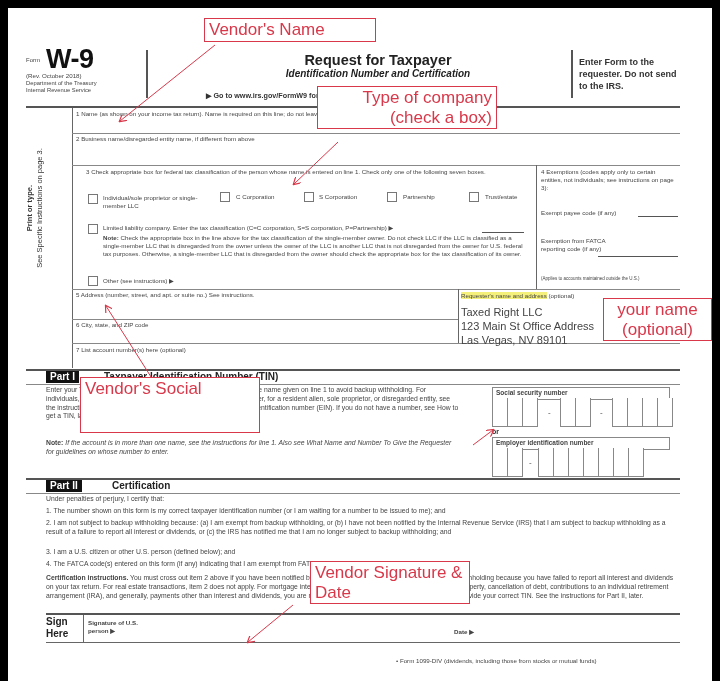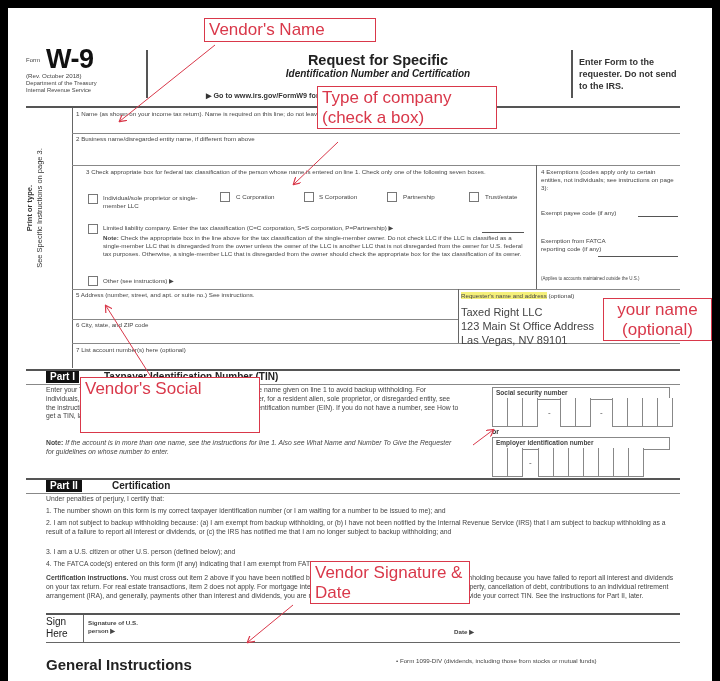--- a/index.html
+++ b/index.html
@@ -23,21 +23,21 @@
 
 <div class="page">
 
   <div class="abs t" style="left:18px;top:49px;font-size:6px;">Form</div>
   <div class="abs" style="left:38px;top:36px;font-size:27px;font-weight:bold;color:#111;letter-spacing:-0.5px;">W-9</div>
   <div class="abs t" style="left:18px;top:64px;font-size:6.2px;">(Rev. October 2018)</div>
   <div class="abs t" style="left:18px;top:72px;font-size:5.8px;">Department of the Treasury</div>
   <div class="abs t" style="left:18px;top:79px;font-size:5.8px;">Internal Revenue Service</div>
   <div class="vthick" style="left:138px;top:42px;height:48px;"></div>
 
-  <div class="abs" style="left:260px;top:44px;width:220px;text-align:center;font-size:14.5px;font-weight:bold;color:#222;">Request for Specific</div>
+  <div class="abs" style="left:260px;top:44px;width:220px;text-align:center;font-size:14.5px;font-weight:bold;color:#222;">Request for Taxpayer</div>
   <div class="abs" style="left:200px;top:60px;width:340px;text-align:center;font-size:10px;font-weight:bold;color:#222;font-style:italic;">Identification Number and Certification</div>
   <div class="abs" style="left:198px;top:83px;width:340px;font-size:7.2px;font-weight:bold;color:#333;white-space:nowrap;">▶ Go to www.irs.gov/FormW9 for instructions and the latest information.</div>
 
   <div class="vthick" style="left:563px;top:42px;height:48px;"></div>
   <div class="abs" style="left:571px;top:48px;width:100px;font-size:9px;font-weight:bold;color:#333;line-height:1.35;">Enter Form to the requester. Do not send to the IRS.</div>
 
   <div class="hthick" style="left:18px;top:98px;width:296px;"></div>
   <div class="hthick" style="left:314px;top:98px;width:358px;"></div>
 
   <div class="abs" style="left:17px;top:275px;transform:rotate(-90deg);transform-origin:left top;width:150px;font-size:7.5px;color:#333;line-height:1.3;white-space:nowrap;">
@@ -144,41 +144,40 @@
   <div class="abs" style="left:104px;top:472px;font-size:10px;font-weight:bold;color:#222;">Certification</div>
   <div class="hline" style="left:18px;top:485px;width:654px;"></div>
   <div class="abs t" style="left:38px;top:487px;font-size:6.8px;">Under penalties of perjury, I certify that:</div>
   <div class="abs t" style="left:38px;top:499px;width:632px;font-size:6.8px;line-height:1.3;">1. The number shown on this form is my correct taxpayer identification number (or I am waiting for a number to be issued to me); and</div>
   <div class="abs t" style="left:38px;top:510px;width:630px;font-size:6.8px;line-height:1.35;">2. I am not subject to backup withholding because: (a) I am exempt from backup withholding, or (b) I have not been notified by the Internal Revenue Service (IRS) that I am subject to backup withholding as a result of a failure to report all interest or dividends, or (c) the IRS has notified me that I am no longer subject to backup withholding; and</div>
   <div class="abs t" style="left:38px;top:540px;width:632px;font-size:6.8px;">3. I am a U.S. citizen or other U.S. person (defined below); and</div>
   <div class="abs t" style="left:38px;top:552px;width:632px;font-size:6.8px;">4. The FATCA code(s) entered on this form (if any) indicating that I am exempt from FATCA reporting is correct.</div>
   <div class="abs t" style="left:38px;top:565px;width:632px;font-size:6.8px;line-height:1.35;"><b>Certification instructions.</b> <span>You must cross out item 2 above if you have been notified by the IRS that you are currently subject to backup withholding because you have failed to report all interest and dividends on your tax return. For real estate transactions, item 2 does not apply. For mortgage interest paid, acquisition or abandonment of secured property, cancellation of debt, contributions to an individual retirement arrangement (IRA), and generally, payments other than interest and dividends, you are not required to sign the certification, but you must provide your correct TIN. See the instructions for Part II, later.</span></div>
 
   <div class="hthick" style="left:38px;top:605px;width:634px;"></div>
-  <div class="abs" style="left:38px;top:608px;width:36px;font-size:10px;font-weight:normal;color:#222;line-height:1.15;">Sign Here</div>
+  <div class="abs" style="left:38px;top:608px;width:36px;font-size:10px;font-weight:bold;color:#222;line-height:1.15;">Sign Here</div>
   <div class="vline" style="left:75px;top:607px;height:27px;background:#666;"></div>
   <div class="abs t" style="left:80px;top:611px;width:50px;font-weight:bold;">Signature of U.S. person ▶</div>
   <div class="abs" style="left:132px;top:608px;width:310px;height:24px;"></div>
   <div class="abs t" style="left:446px;top:620px;font-weight:bold;">Date ▶</div>
   <div class="abs" style="left:470px;top:612px;width:195px;height:18px;"></div>
   <div class="hline" style="left:38px;top:634px;width:634px;background:#666;"></div>
-  <div class="abs" style="left:38px;top:648px;font-size:15px;font-weight:bold;color:#222;">General Instructions</div>
   <div class="abs t" style="left:388px;top:649px;white-space:nowrap;">• Form 1099-DIV (dividends, including those from stocks or mutual funds)</div>
 
   <svg class="arrows" width="704" height="673">
     <defs>
       <marker id="ah" markerWidth="8" markerHeight="8" refX="6" refY="4" orient="auto">
         <path d="M0,0 L7,4 L0,8" fill="none" stroke="#d9384a" stroke-width="1.2"></path>
       </marker>
     </defs>
     <line x1="207" y1="37" x2="112" y2="113" stroke="#d9384a" stroke-width="1" marker-end="url(#ah)"></line>
     <line x1="330" y1="134" x2="286" y2="176" stroke="#d9384a" stroke-width="1" marker-end="url(#ah)"></line>
     <line x1="145" y1="372" x2="98" y2="298" stroke="#d9384a" stroke-width="1" marker-end="url(#ah)"></line>
     <line x1="465" y1="437" x2="485" y2="422" stroke="#d9384a" stroke-width="1" marker-end="url(#ah)"></line>
     <line x1="285" y1="597" x2="240" y2="634" stroke="#d9384a" stroke-width="1" marker-end="url(#ah)"></line>
   </svg>
 
   <div class="annot" style="left:196px;top:10px;width:162px;">Vendor's Name</div>
-  <div class="annot" style="left:309px;top:78px;width:170px;">Type of company (check a box)</div>
+  <div class="annot" style="left:309px;top:78px;width:170px;text-align:right;">Type of company (check a box)</div>
   <div class="annot" style="left:595px;top:290px;width:99px;text-align:center;">your name (optional)</div>
   <div class="annot" style="left:72px;top:369px;width:170px;height:52px;">Vendor's Social</div>
   <div class="annot" style="left:270px;top:553px;width:150px;margin-left:32px;">Vendor Signature &amp; Date</div>
 </div>
 
 </body></html>

